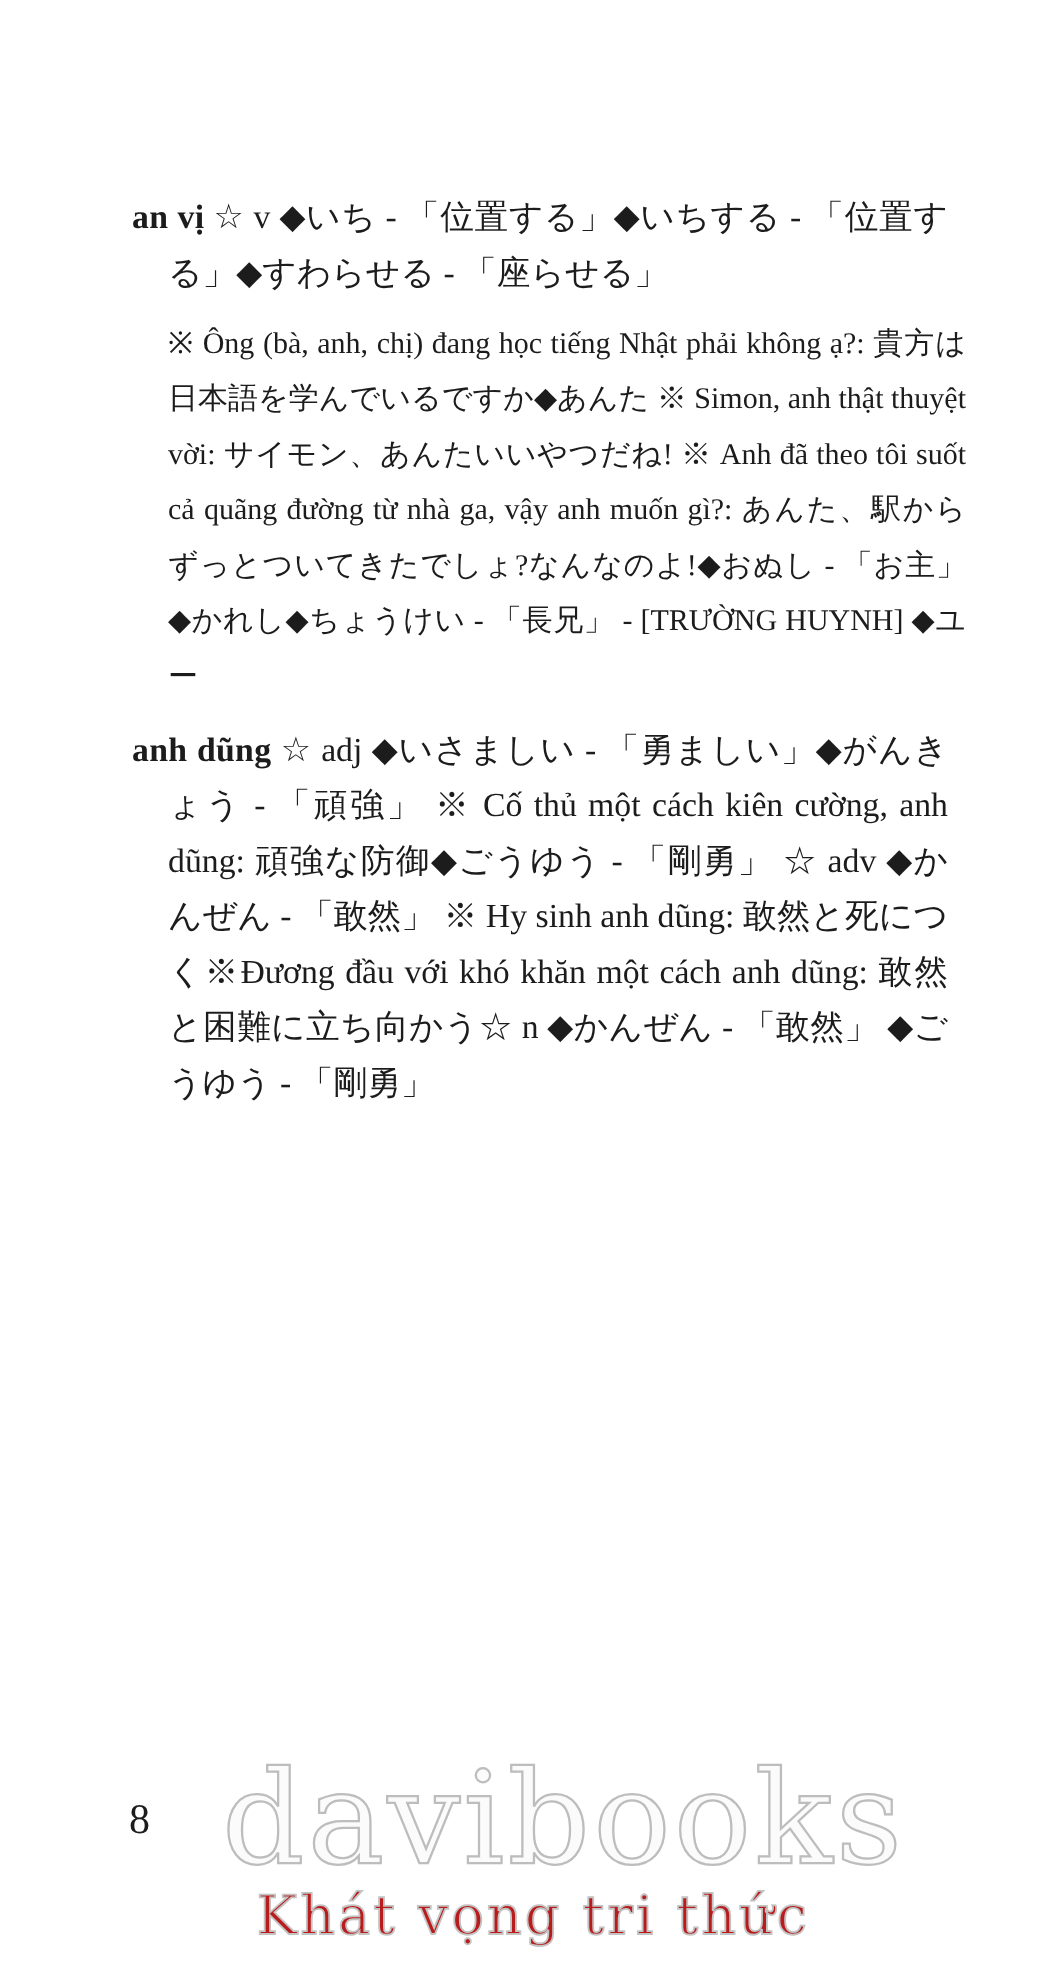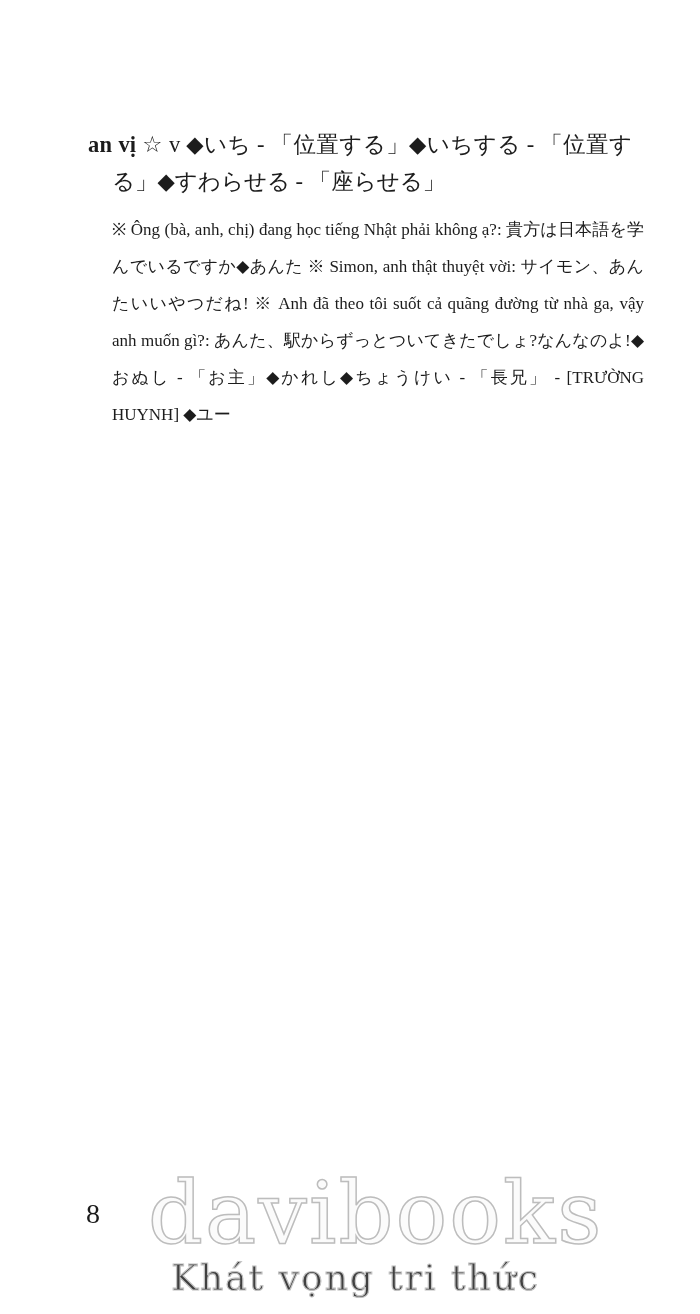--- a/index.html
+++ b/index.html
@@ -29,21 +29,21 @@
     text-align: justify;
     margin: 0 12px 11px 0;
     padding-left: 24px;
     text-indent: -24px;
   }
   .hw {
     font-weight: bold;
     letter-spacing: 0.2px;
   }
   .entry-sub {
-    font-size: 17px;
+    font-size: 20px;
     line-height: 37px;
     text-align: justify;
     margin: 0 0 11px 0;
     padding-left: 24px;
   }
   .page-number {
     position: absolute;
     left: 86px;
     top: 1198px;
     font-size: 28px;
@@ -66,21 +66,21 @@
     color: #fbfbfb;
     -webkit-text-stroke: 1.5px #bdbdbd;
     text-shadow: 0 0 1px #cfcfcf;
   }
   .wm-tagline {
     font-family: "DejaVu Serif", "Liberation Serif", serif;
     font-size: 36px;
     line-height: 1.1;
     letter-spacing: 2px;
     margin-top: 0;
-    color: #404040;
+    color: #b91c1c;
     -webkit-text-stroke: 1.2px #c3c3c3;
     text-shadow: 0 0 1px #d4d4d4;
   }
 </style>
 </head>
 <body>
 
 <div class="page">
 
   <div class="watermark">
@@ -92,19 +92,20 @@
 
     <p class="entry"><b class="hw">an vị</b> <span>☆ v ◆いち - 「位置する」◆いちする - 「位置する」◆すわらせる - 「座らせる」</span></p>
 
 
 
 
 
     <div class="entry-sub">※ Ông (bà, anh, chị) đang học tiếng Nhật phải không ạ?: 貴方は日本語を学んでいるですか◆あんた ※ Simon, anh thật thuyệt vời: サイモン、あんたいいやつだね! ※ Anh đã theo tôi suốt cả quãng đường từ nhà ga, vậy anh muốn gì?: あんた、駅からずっとついてきたでしょ?なんなのよ!◆おぬし - 「お主」◆かれし◆ちょうけい - 「長兄」 - [TRƯỜNG HUYNH] ◆ユー</div>
 
 
+    <p class="entry"><b class="hw">anh dũng</b> <span>☆ adj ◆いさましい - 「勇ましい」◆がんきょう - 「頑強」 ※ Cố thủ một cách kiên cường, anh dũng: 頑強な防御◆ごうゆう - 「剛勇」 ☆ adv ◆かんぜん - 「敢然」 ※ Hy sinh anh dũng: 敢然と死につく※Đương đầu với khó khăn một cách anh dũng: 敢然と困難に立ち向かう☆ n ◆かんぜん - 「敢然」 ◆ごうゆう - 「剛勇」</span></p>
 
 
   </div>
 
   <div class="page-number">8</div>
 
 </div>
 
 </body></html>

